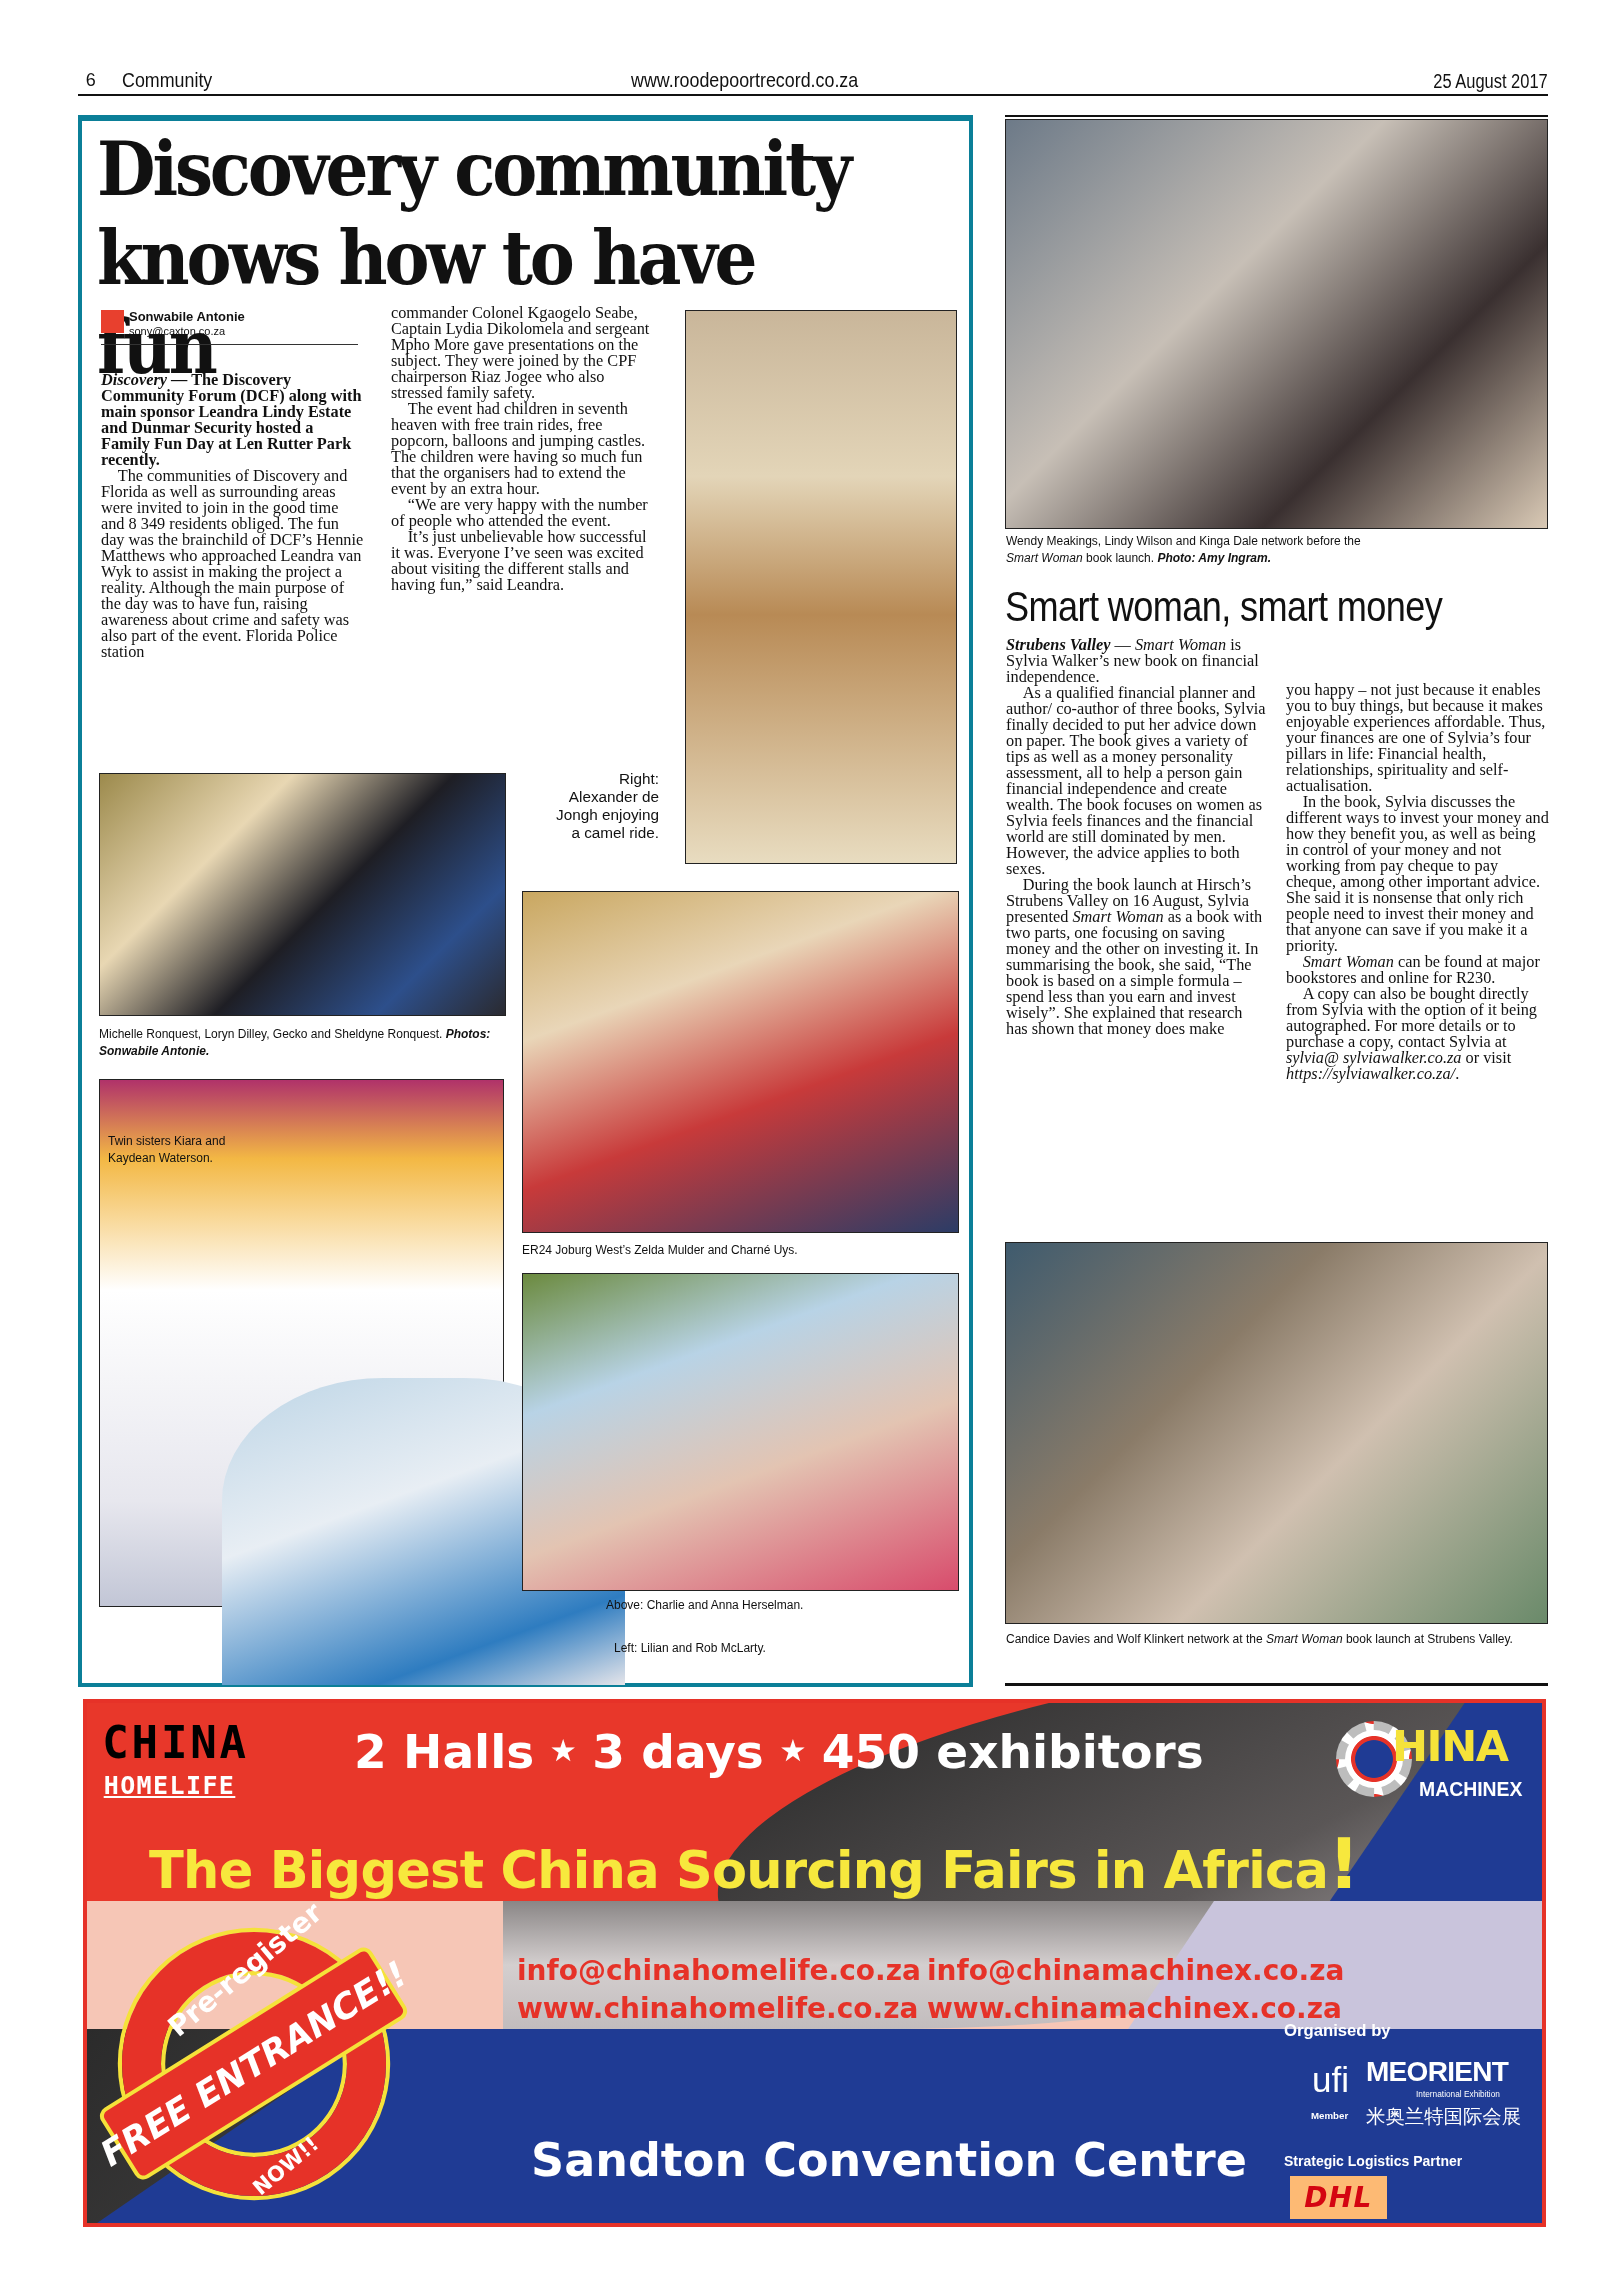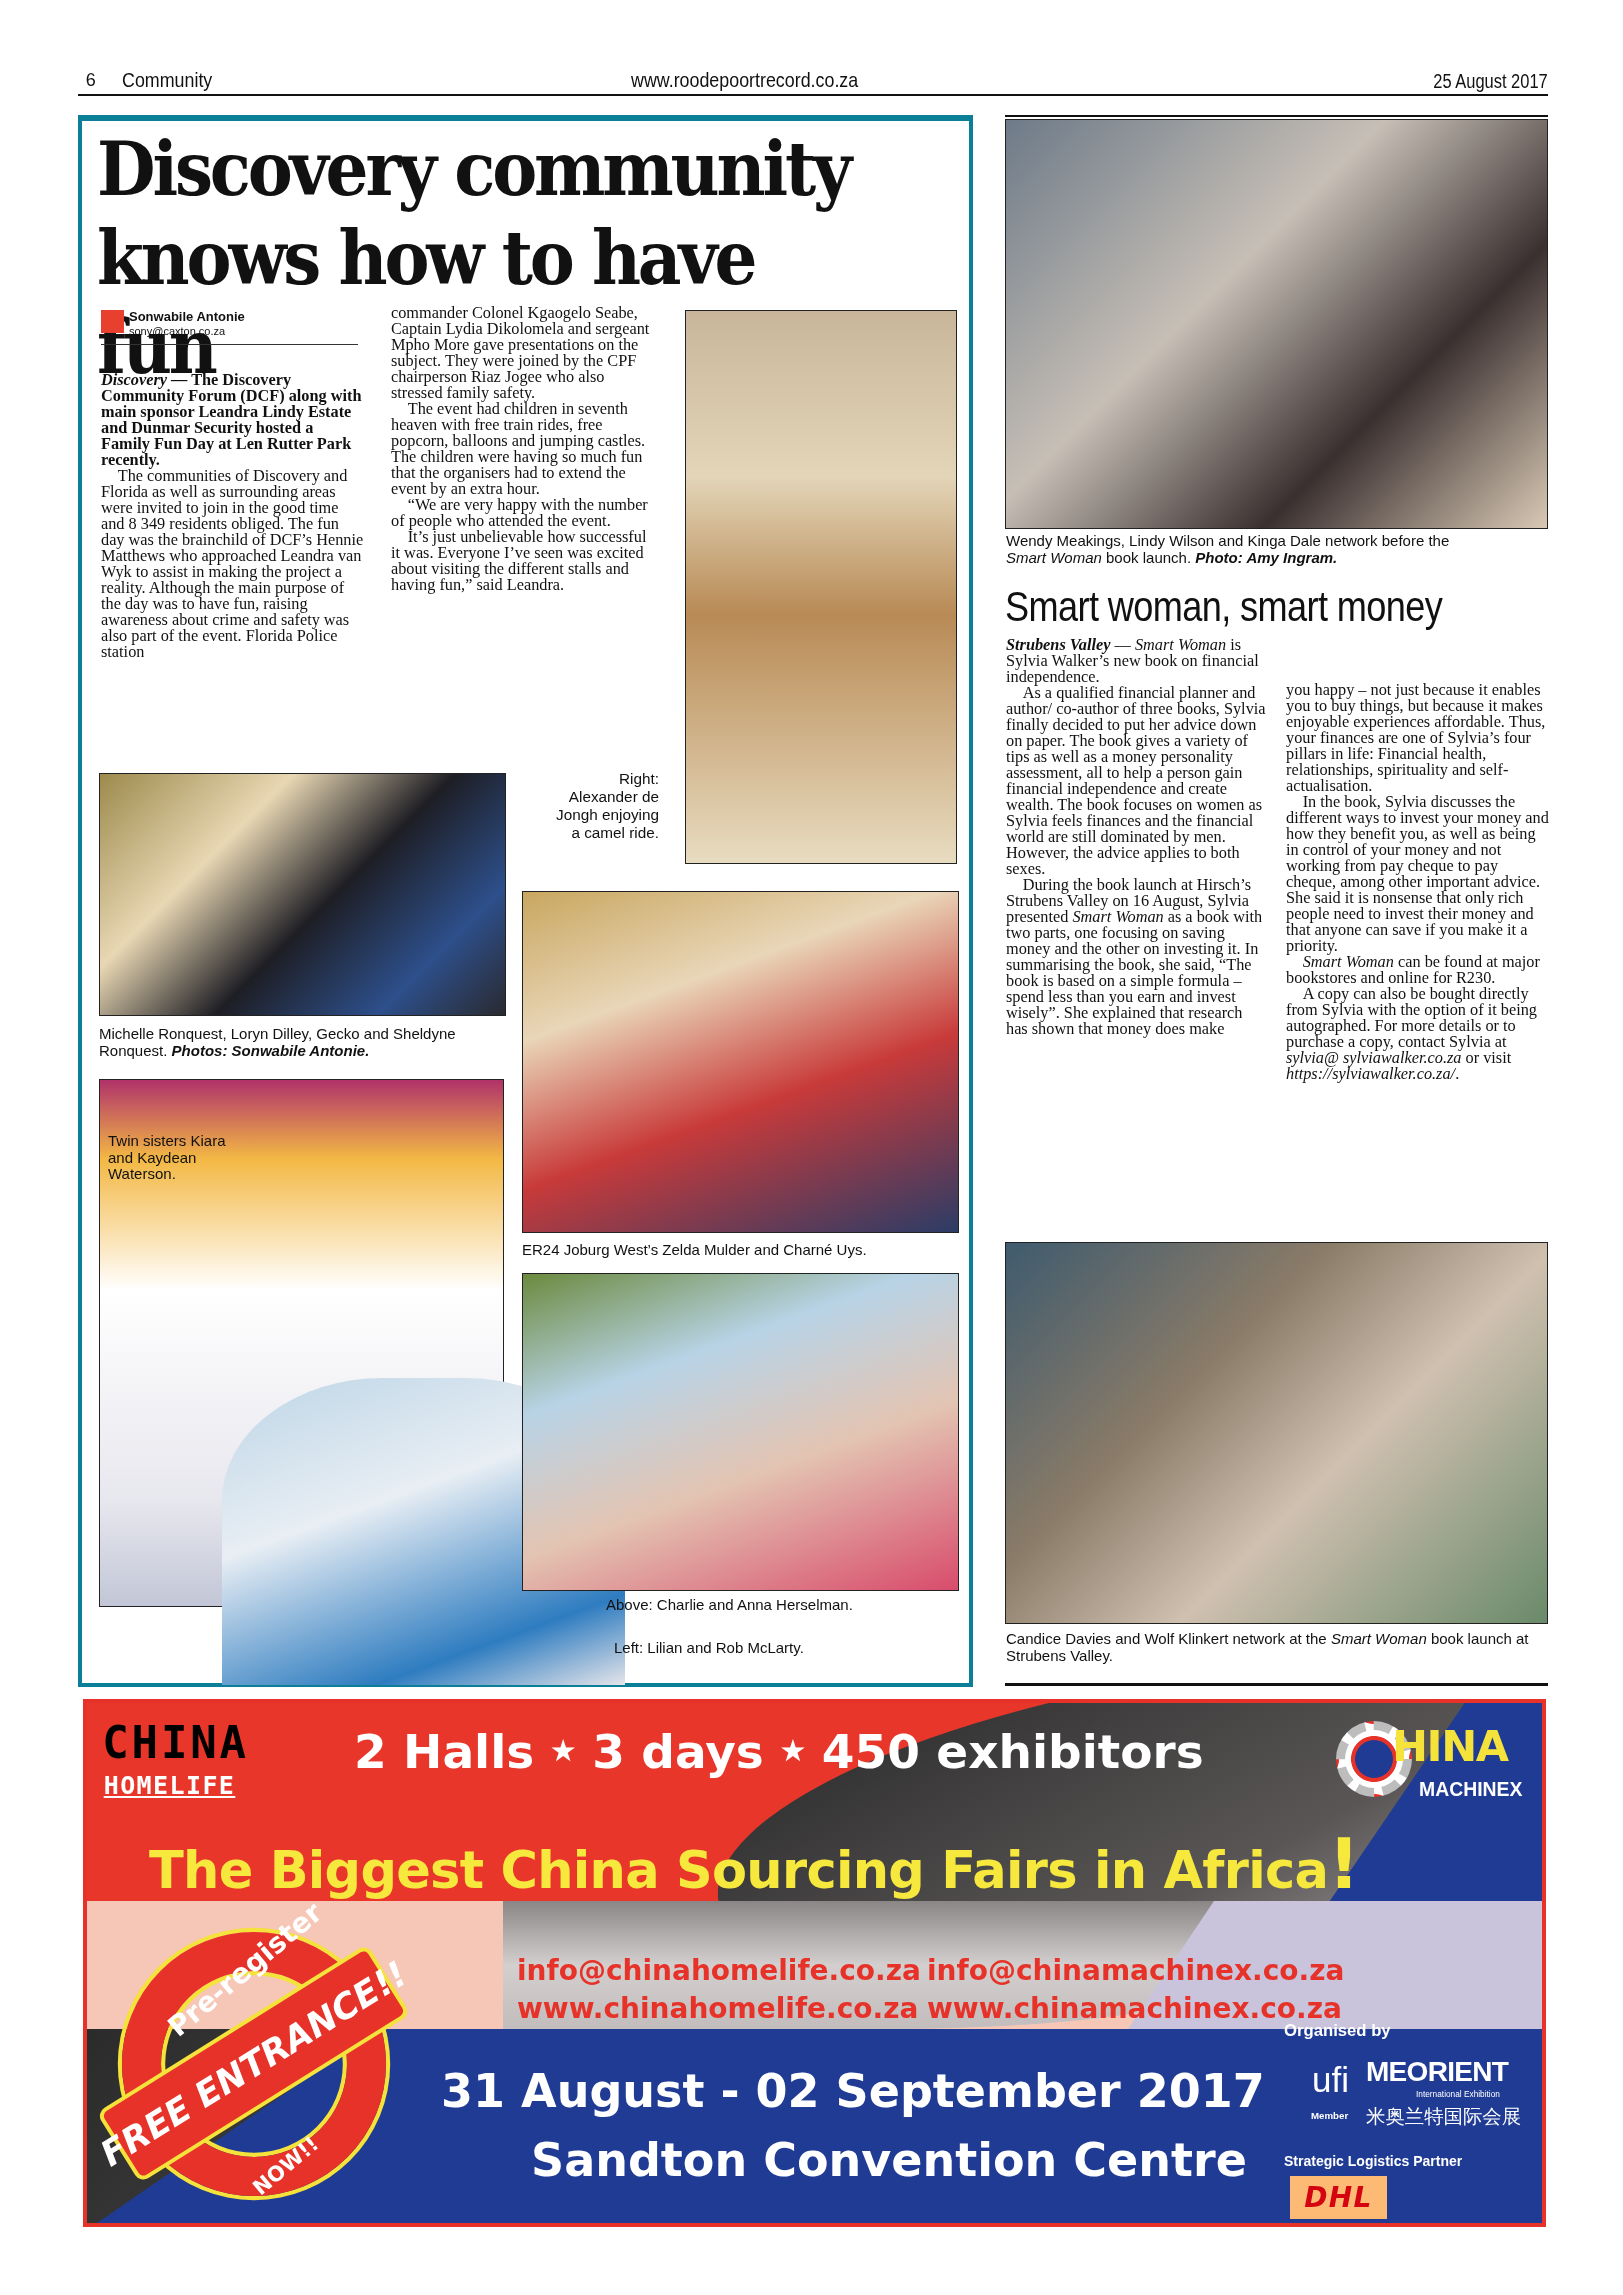--- a/index.html
+++ b/index.html
@@ -24,21 +24,21 @@
   .byline-name { position: absolute; left: 28px; top: -1.4px; font-family: "Liberation Sans", sans-serif; font-weight: bold; font-size: 13px; }
   .byline-email { position: absolute; left: 28px; top: 15.3px; font-family: "Liberation Sans", sans-serif; font-size: 11px; }
 
   .col { position: absolute; font-family: "Liberation Serif", serif; font-size: 16.3px; line-height: 16px; text-align: left; }
   .col p { margin: 0; }
   .col .ind { text-indent: 16.7px; }
   .col .lead { font-weight: bold; }
   .col i { font-style: italic; }
 
   .photo { position: absolute; border: 1.4px solid #222; overflow: hidden; }
-  .caption { position: absolute; font-family: "Liberation Sans", sans-serif; font-size: 15px; line-height: 16.7px; color: #111; }
+  .caption { position: absolute; font-family: "Liberation Sans", sans-serif; font-size: 12px; line-height: 16.7px; color: #111; }
   .caption b { font-style: italic; font-weight: bold; }
 
   
   .rs-head { position: absolute; left: 1005px; top: 583px; font-family: "Liberation Sans", sans-serif; font-size: 42px; letter-spacing: -0.7px; transform: scaleX(0.86); transform-origin: left; }
   .right-rule { position: absolute; left: 1005px; top: 115px; width: 543px; height: 2.1px; background: #111; }
   .bottom-rule { position: absolute; left: 1005px; top: 1683px; width: 543px; height: 2.8px; background: #111; }
 
   
   .ad { position: absolute; left: 83px; top: 1699px; width: 1463px; height: 528px; border: 4.2px solid #e63228; background: #e63228; overflow: hidden; }
   .ad-top { position: absolute; left: 0; top: 0; width: 100%; height: 201px; background: #e8372a; }
@@ -212,21 +212,20 @@
 
   <div class="stamp">
     <div class="stamp-ring"></div>
     <div class="stamp-pre">Pre-register</div>
     <div class="stamp-band">
         <span>FREE ENTRANCE!!</span>
       </div>
     <div class="stamp-now">NOW!!</div>
   </div>
 
-  <div class="ad-date sans-heavy">31 August - 02 September 2017</div>
   <div class="ad-venue sans-heavy">Sandton Convention Centre</div>
 </div>
 
 <div class="org-by">Organised by</div>
 <div class="ufi">ufi</div>
 <div class="ufi-member">Member</div>
 <div class="meorient">MEORIENT</div>
 <div class="meorient-sub">International Exhibition</div>
 <div class="meorient-cn">米奥兰特国际会展</div>
 <div class="logistics">Strategic Logistics Partner</div>

